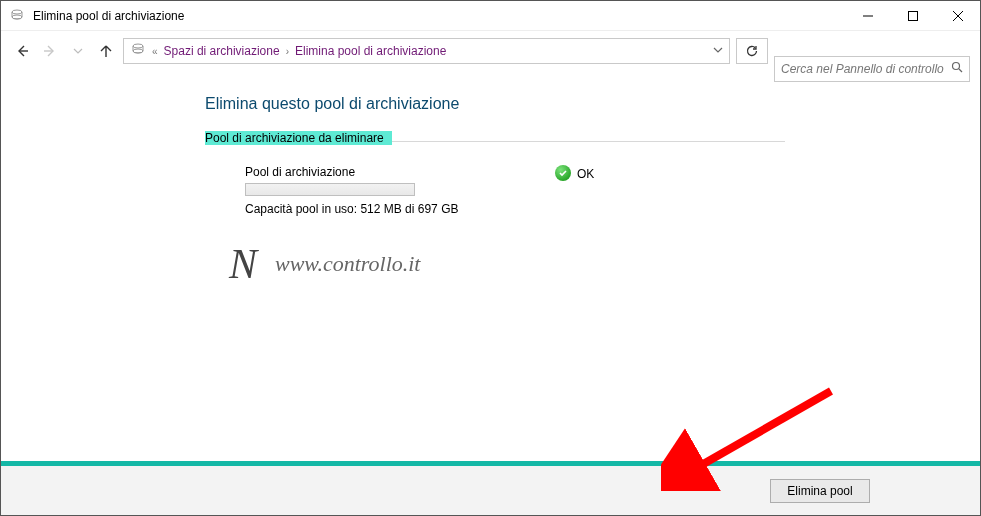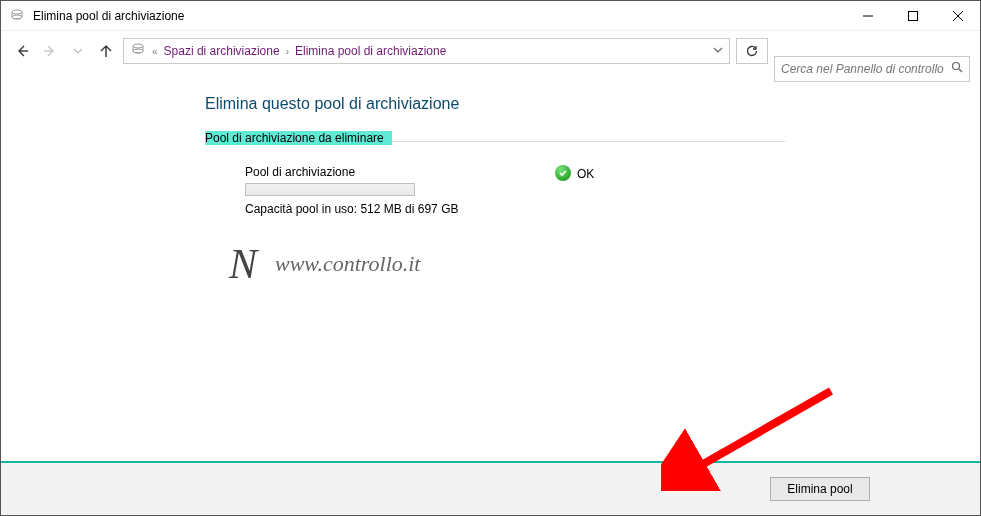--- a/index.html
+++ b/index.html
@@ -124,21 +124,21 @@
   .watermark .logo {
     font-style: italic; font-size: 42px; color: #444;
     font-family: "Segoe Script", "Brush Script MT", cursive;
   }
 
   
   .footer {
     position: absolute;
     left: 0; right: 0; bottom: 0;
     height: 54px;
-    border-top: 2px solid #14b8a6;
+    border-top: 5px solid #14b8a6;
     background: #f3f3f3;
     display: flex; align-items: center; justify-content: flex-end;
     padding-right: 110px;
     gap: 18px;
   }
   .btn {
     min-width: 100px; height: 24px;
     background: #e9e9e9;
     border: 1px solid #adadad;
     font-size: 12px;

